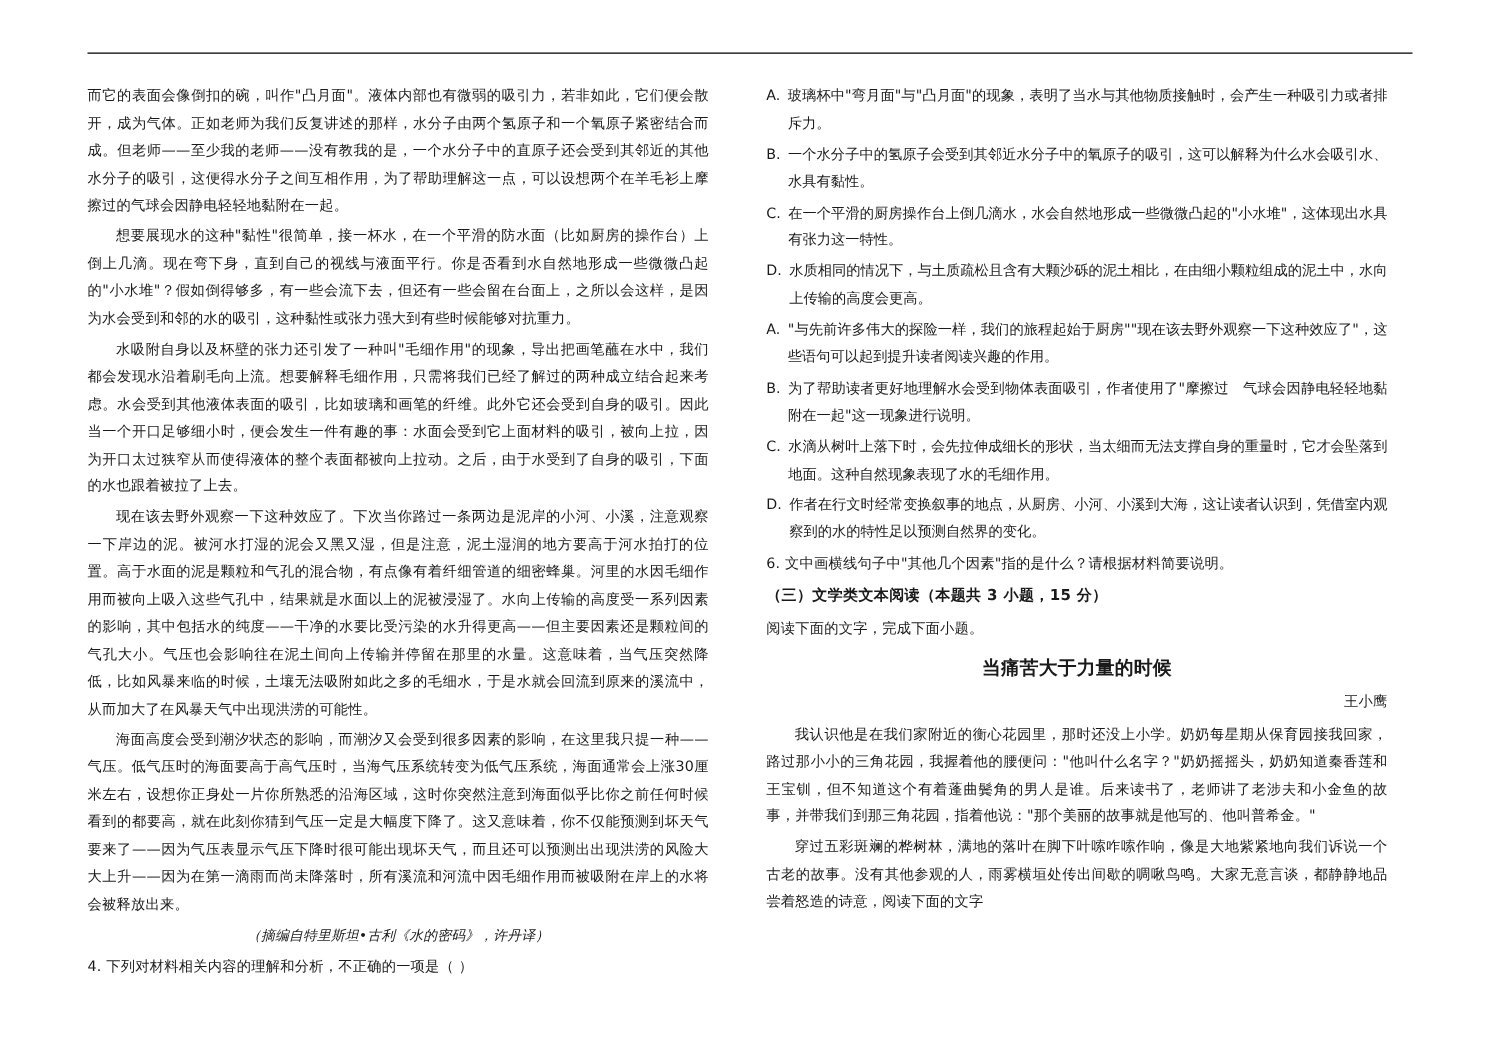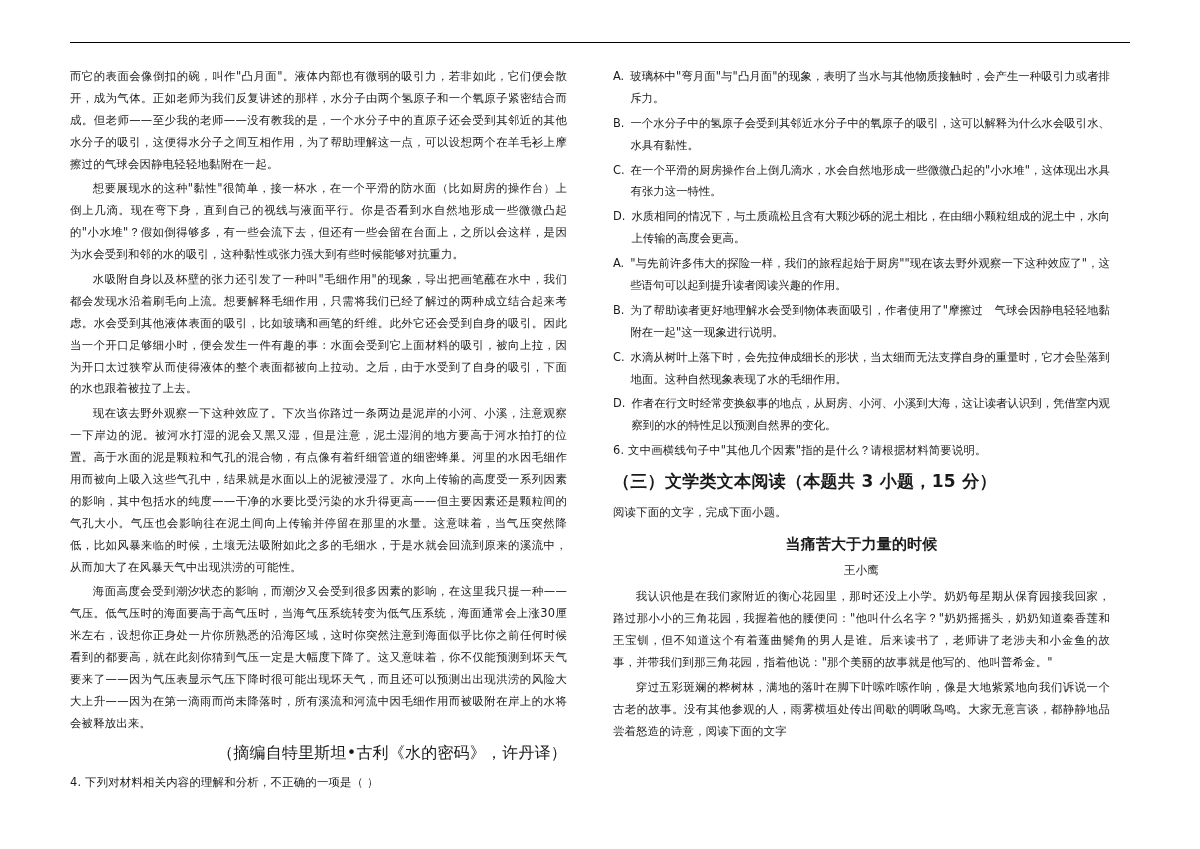--- a/index.html
+++ b/index.html
@@ -58,41 +58,43 @@
     line-height: 1.92;
     text-align: justify;
   }
   .opt .lab {
     flex: 0 0 auto;
   }
   .opt .txt {
     flex: 1 1 auto;
   }
   .src {
-    text-align: right;
-    font-size: 16px;
+    text-align: center;
+    font-size: 11px;
     margin: 2px 0 4px 0;
+    font-style: italic;
   }
   .section-head {
     font-weight: bold;
-    font-size: 17px;
+    font-size: 12px;
     margin: 0 0 4px 0;
     letter-spacing: 0.3px;
   }
   .center {
     text-align: center;
   }
   .title {
     font-weight: bold;
     font-size: 15px;
     margin: 6px 0 2px 0;
   }
   .author {
     font-size: 11.4px;
     margin: 0 0 4px 0;
+    text-align: right;
   }
 </style>
 </head>
 <body>
 
 <div class="page">
   <div class="top-rule"></div>
 
   <div class="columns">
 

